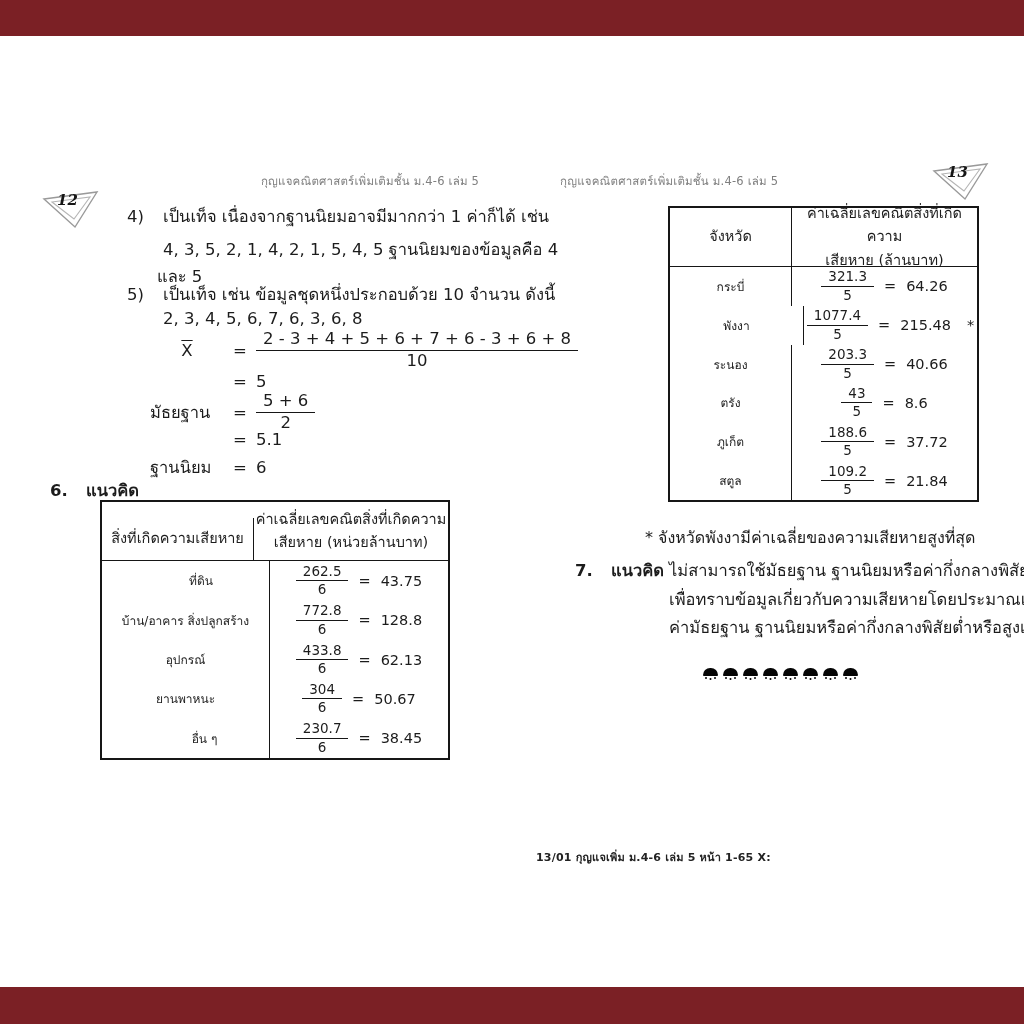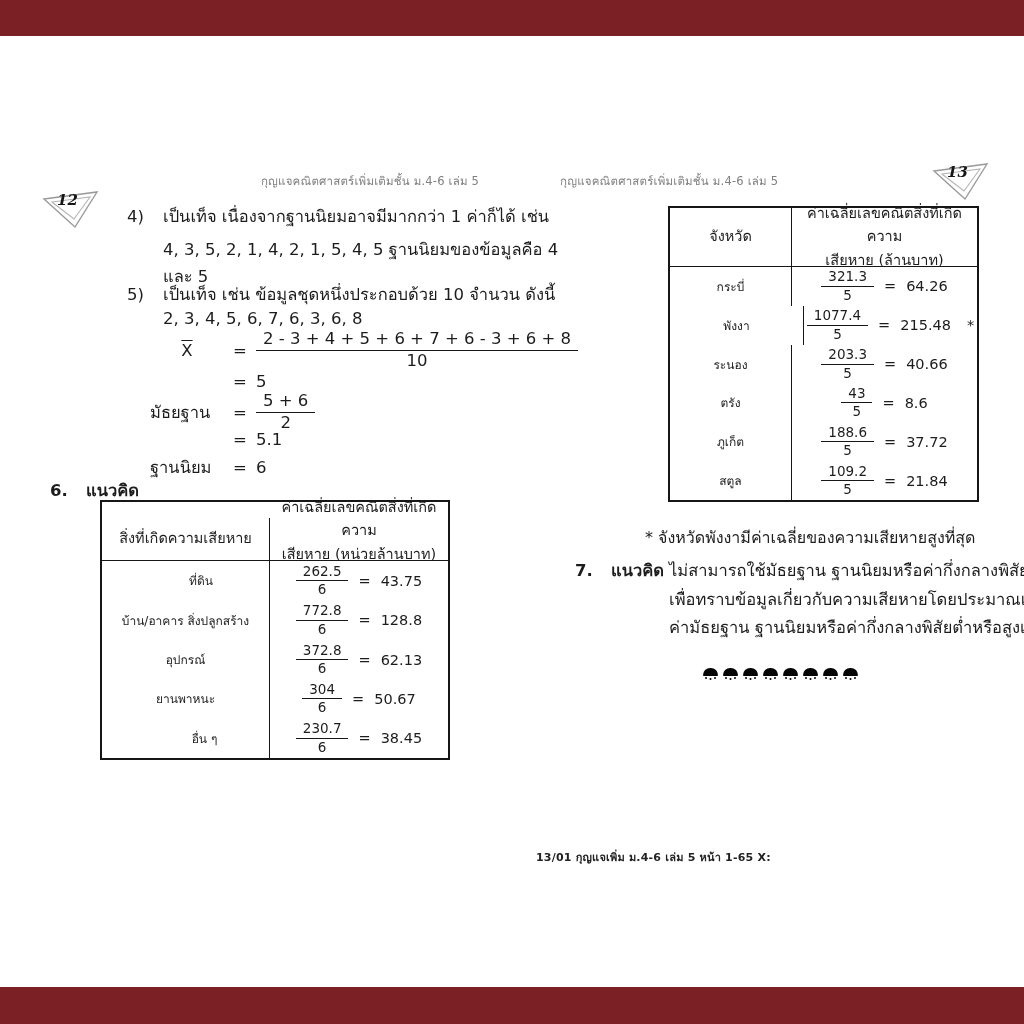--- a/index.html
+++ b/index.html
@@ -65,21 +65,21 @@
       <polygon points="10,12 48,7 32,29" fill="none" stroke="#b5b5b5" stroke-width="1.1"></polygon>
     </svg>
     <span class="pnum">12</span>
   </div>
   <div class="runhead" style="left:222px;top:172px;width:296px;text-align:center;">กุญแจคณิตศาสตร์เพิ่มเติมชั้น ม.4-6 เล่ม 5</div>
 
   <div class="textline" style="left:127px;top:203px;">
     <span class="lnum">4)</span><span>เป็นเท็จ เนื่องจากฐานนิยมอาจมีมากกว่า 1 ค่าก็ได้ เช่น</span>
   </div>
   <div class="textline" style="left:163px;top:236px;">4, 3, 5, 2, 1, 4, 2, 1, 5, 4, 5 ฐานนิยมของข้อมูลคือ 4</div>
-  <div class="textline" style="left:163px;top:263px;">และ 5</div>
+  <div class="textline" style="left:157px;top:263px;">และ 5</div>
 
   <div class="textline" style="left:127px;top:281px;">
     <span class="lnum">5)</span><span>เป็นเท็จ เช่น ข้อมูลชุดหนึ่งประกอบด้วย 10 จำนวน ดังนี้</span>
   </div>
   <div class="textline" style="left:163px;top:309px;">2, 3, 4, 5, 6, 7, 6, 3, 6, 8</div>
 
   <div class="frow" style="top:330px;">
     <span class="flhs ctr"><span class="xbar">X</span></span>
     <span class="feq">=</span>
     <span class="frac">
@@ -110,21 +110,21 @@
     <span class="feq">=</span>
     <span>6</span>
   </div>
 
   <div class="textline bold" style="left:50px;top:477px;">
     <span class="lnum">6.</span><span>แนวคิด</span>
   </div>
 
   <div class="dtable" style="left:100px;top:500px;width:346px;height:256px;">
     <div class="dhead" style="height:58px;">
-      <div class="dtc1" style="width:168px;margin-top:16px;">สิ่งที่เกิดความเสียหาย</div>
+      <div class="dtc1" style="width:152px;margin-top:16px;">สิ่งที่เกิดความเสียหาย</div>
       <div class="dtc2">
         <div style="text-align:center;">
           <span>ค่าเฉลี่ยเลขคณิตสิ่งที่เกิดความ</span><br>
           <span>เสียหาย (หน่วยล้านบาท)</span>
         </div>
       </div>
     </div>
     <div class="dtr">
       <div class="dtc1" style="width:168px;padding-left:37px;">ที่ดิน</div>
       <div class="dtc2">
@@ -144,21 +144,21 @@
             <span class="fr-den">6</span>
           </span>
         <span>=</span>
         <span>128.8</span>
       </div>
     </div>
     <div class="dtr">
       <div class="dtc1" style="width:168px;">อุปกรณ์</div>
       <div class="dtc2">
         <span class="frac">
-            <span class="fr-num">372.8</span>
+            <span class="fr-num">433.8</span>
             <span class="fr-den">6</span>
           </span>
         <span>=</span>
         <span>62.13</span>
       </div>
     </div>
     <div class="dtr">
       <div class="dtc1" style="width:168px;">ยานพาหนะ</div>
       <div class="dtc2">
         <span class="frac">

